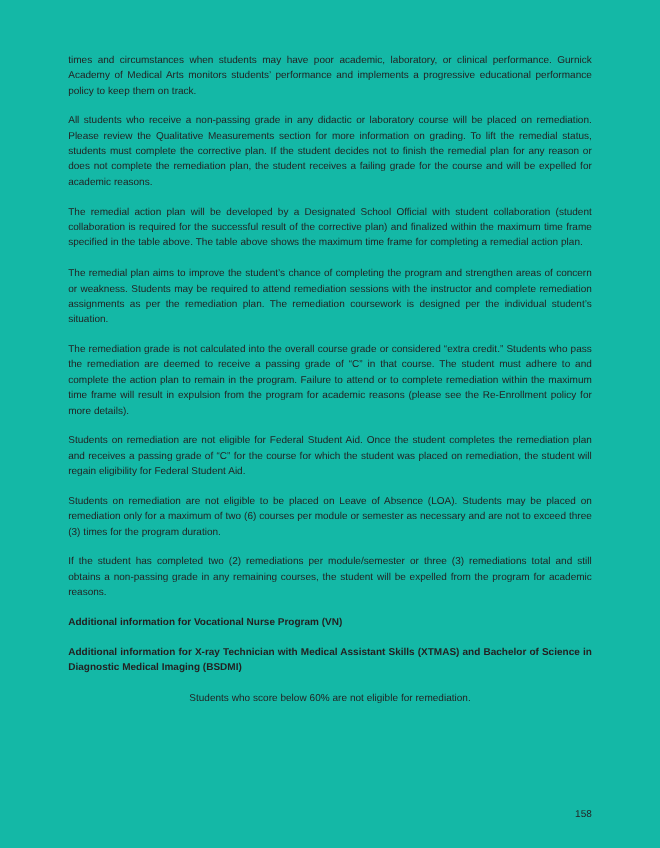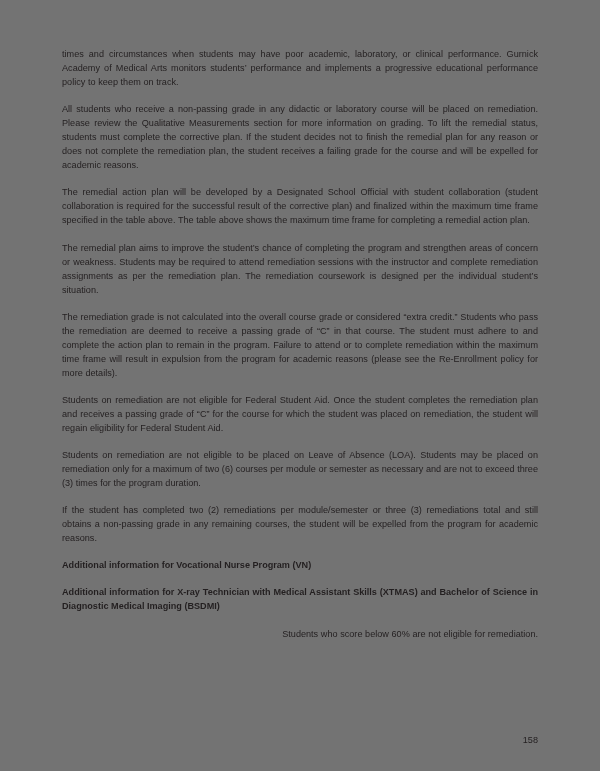--- a/index.html
+++ b/index.html
@@ -14,21 +14,21 @@
     position: relative;
     overflow: hidden;
     font-family: "Liberation Sans", sans-serif;
     color: #231f20;
     -webkit-font-smoothing: antialiased;
   }
 
   .page {
     position: absolute;
     inset: 0;
-    background: #737373;
+    background: #14b8a6;
   }
 
   .content {
     position: absolute;
     left: 62px;
     top: 47px;
     width: 476px;
   }
 
   p.para {
@@ -36,21 +36,21 @@
     font-size: 9.1px;
     line-height: 14.05px;
     text-align: justify;
     text-justify: inter-word;
     letter-spacing: 0.01px;
     color: #231f20;
     word-spacing: 0.1px;
   }
 
   p.para.last-left {
-    text-align: right;
+    text-align: center;
   }
 
   h3.subhead {
     margin: 0 0 13px 0;
     font-size: 9.1px;
     line-height: 14.05px;
     font-weight: bold;
     text-align: left;
     color: #231f20;
     letter-spacing: 0.005px;

